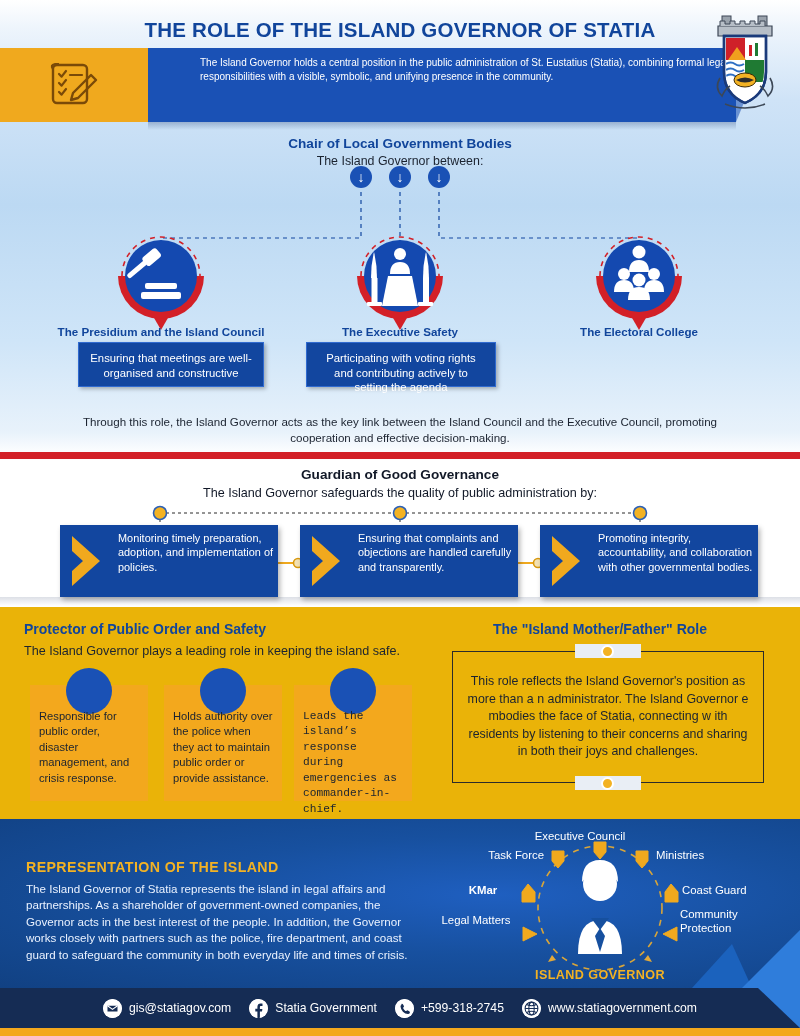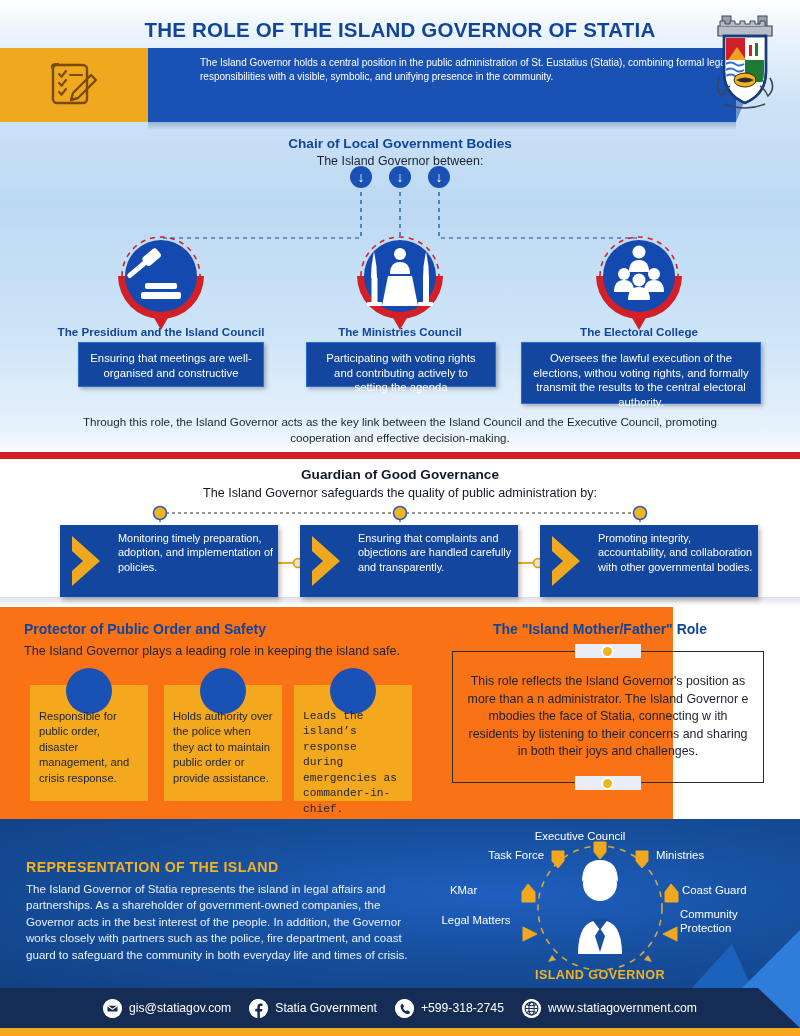--- a/index.html
+++ b/index.html
@@ -96,21 +96,21 @@
   .g-chev{ position:absolute; left:6px; top:8px; width:50px; height:56px; }
   .g-card p{
     position:absolute; left:58px; top:6px; width:156px;
     color:#fff; font-size:10.9px; line-height:1.32;
   }
   .g-shadow{ position:absolute; left:0; top:138px; width:800px; height:9px;
              background:linear-gradient(to bottom, rgba(40,60,100,.16), rgba(0,0,0,0)); }
 
   
   .sec-prot{
-    position:absolute; left:0; top:607px; width:673px; height:212px; background:#f97316;
+    position:absolute; left:0; top:607px; width:800px; height:212px; background:#eab308;
   }
   .p-title{ position:absolute; left:24px; top:14px; font-size:14px; font-weight:bold; color:#11459b; }
   .p-lead { position:absolute; left:24px; top:36px; width:380px; font-size:12.6px;
             line-height:1.3; color:#1b2330; }
   .o-card{
     position:absolute; top:78px; width:118px; height:116px; background:#f3a81d;
     padding:24px 9px 6px 9px; font-size:11.2px; line-height:1.38; color:#1b2330;
   }
   .o-dot{
     position:absolute; top:-17px; left:36px; width:46px; height:46px; border-radius:50%;
@@ -285,26 +285,25 @@
           <path d="M23 74 q0 -12 10 -12 t10 12 z"></path>
           <circle cx="63" cy="56" r="6"></circle>
           <path d="M53 74 q0 -12 10 -12 t10 12 z"></path>
           <circle cx="48" cy="62" r="6.5"></circle>
           <path d="M37 82 q0 -13 11 -13 t11 13 z"></path>
         </g>
       </svg>
     </div>
 
     <div class="pin-label" style="left:40px; width:242px;">The Presidium and the Island Council</div>
-    <div class="pin-label" style="left:300px; width:200px;">The Ministries Council</div>
+    <div class="pin-label" style="left:300px; width:200px;">The Executive Safety</div>
     <div class="pin-label" style="left:530px; width:218px;">The Electoral College</div>
 
     <div class="fact-box" style="left:78px; top:342px; width:186px; height:45px;">Ensuring that meetings are well-organised and constructive</div>
     <div class="fact-box" style="left:306px; top:342px; width:190px; height:45px;">Participating with voting rights and contributing actively to setting the agenda</div>
-    <div class="fact-box" style="left:521px; top:342px; width:240px; height:62px;">Oversees the lawful execution of the elections, withou voting rights, and formally transmit the results to the central electoral authority.</div>
 
     <div class="chair-foot">Through this role, the Island Governor acts as the key link between the Island Council and the Executive Council, promoting cooperation and effective decision-making.</div>
   </div>
 
   <div class="red-band"></div>
   <div class="red-band-sh"></div>
 
   <div class="sec-guard">
     <div class="g-title">Guardian of Good Governance</div>
     <div class="g-lead">The Island Governor safeguards the quality of public administration by:</div>
@@ -403,21 +402,21 @@
         <path d="M92 70 l6 -8 7 8 z"></path>
         <path d="M235 70 l13 0 0 10 -13 0 z"></path>
         <path d="M235 70 l6 -8 7 8 z"></path>
         <path d="M93 105 l14 7 -14 7 z"></path>
         <path d="M247 105 l-14 7 14 7 z"></path>
       </g>
     </svg>
     <div class="hub-lab" style="left:80px; top:8px; width:140px; text-align:center;">Executive Council</div>
     <div class="hub-lab" style="left:8px; top:27px; width:106px; text-align:right;">Task Force</div>
     <div class="hub-lab" style="left:226px; top:27px; width:110px; text-align:left;">Ministries</div>
-    <div class="hub-lab" style="left:20px; top:62px; width:66px; text-align:left;">KMar</div>
+    <div class="hub-lab" style="left:20px; top:62px; width:66px; text-align:center;font-weight:bold;">KMar</div>
     <div class="hub-lab" style="left:252px; top:62px; width:90px; text-align:left;">Coast Guard</div>
     <div class="hub-lab" style="left:6px; top:92px; width:80px; text-align:center;">Legal Matters</div>
     <div class="hub-lab" style="left:250px; top:86px; width:88px; ">Community Protection</div>
     <div class="hub-center-label">ISLAND GOVERNOR</div>
   </div>
 
   <div class="footer">
 
     <div class="f-item">
       <svg class="f-ico" viewBox="0 0 19 19">

